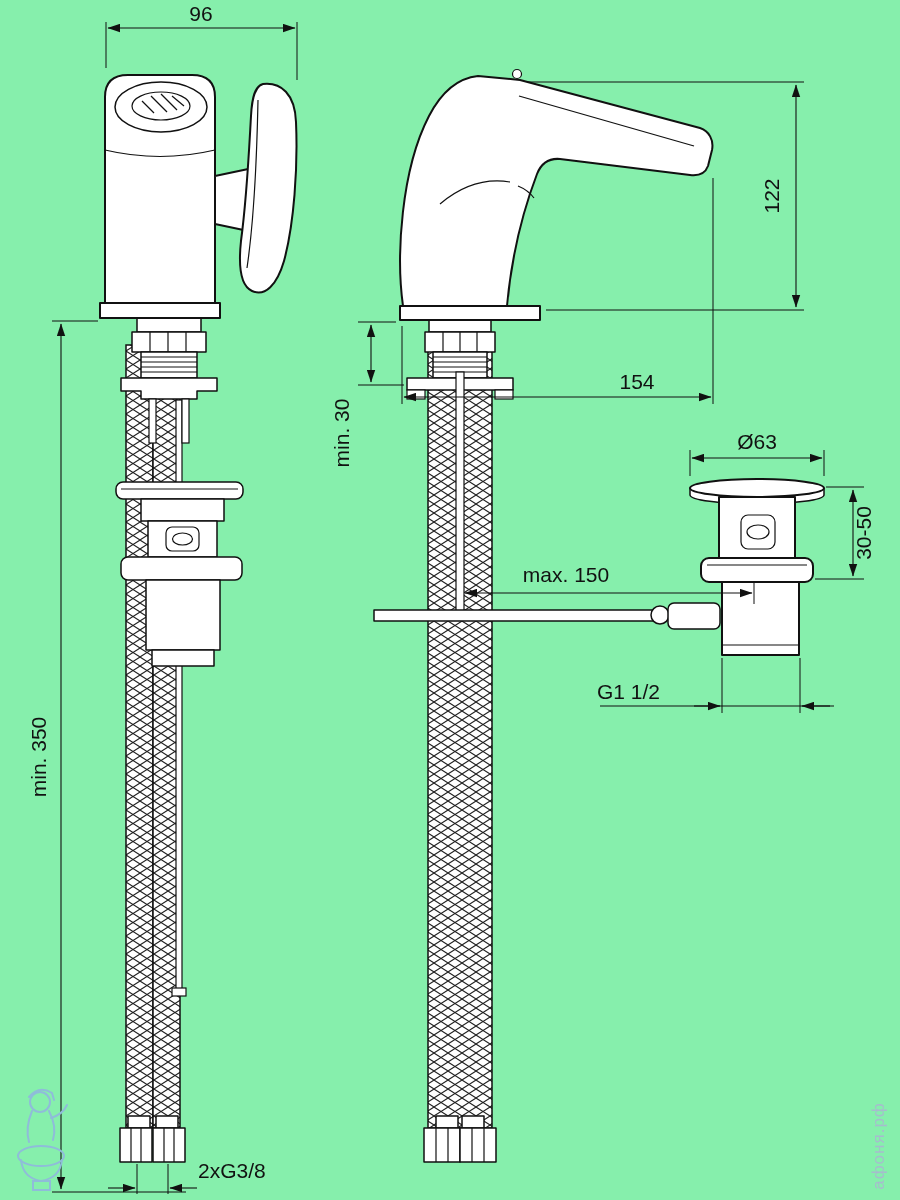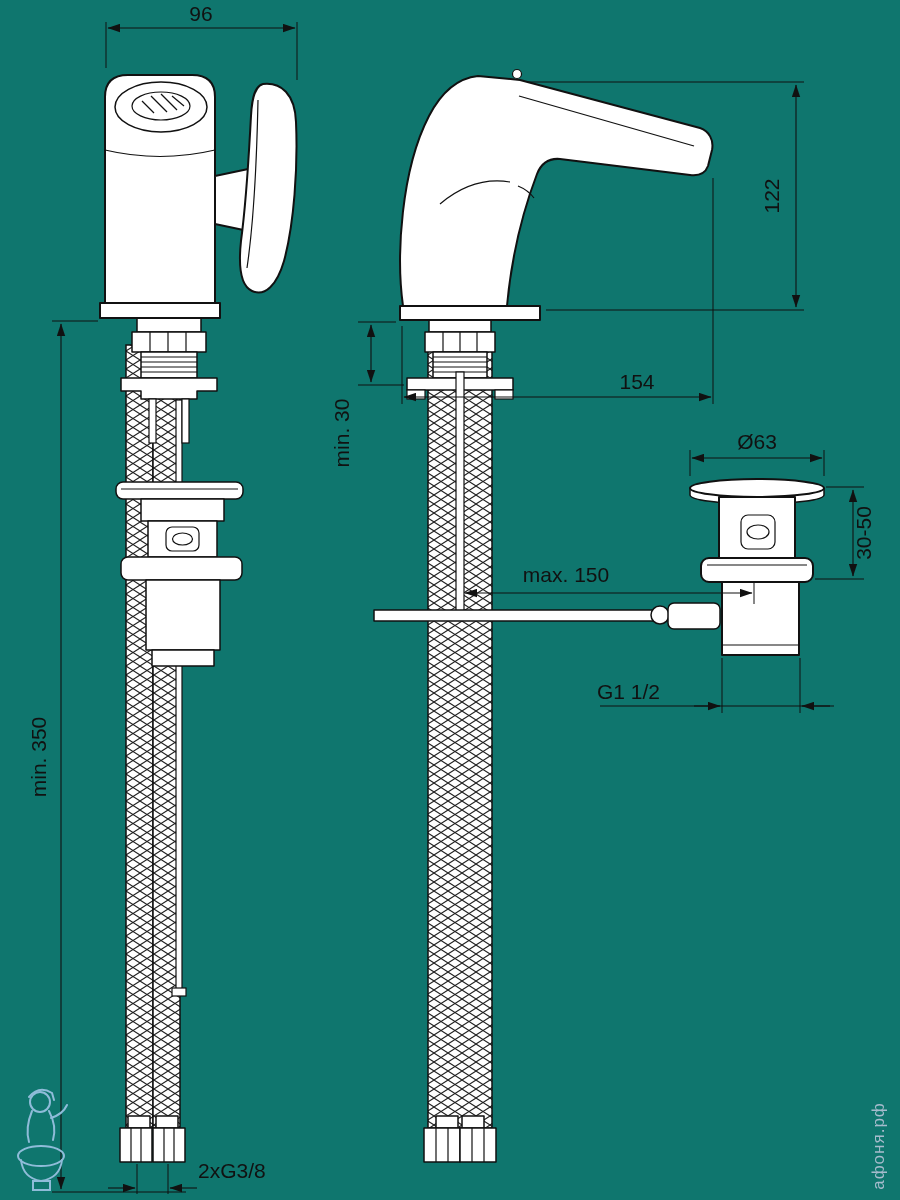--- a/index.html
+++ b/index.html
@@ -1,16 +1,16 @@
 <!DOCTYPE html>
 <html><head>
 <meta charset="utf-8">
 <style>
   html,body { margin:0; padding:0; background:#ffffff; }
-  .stage { width:900px; height:1200px; position:relative; background:#0f766e; overflow:hidden; }
+  .stage { width:900px; height:1200px; position:relative; background:#86efac; overflow:hidden; }
   svg { display:block; }
   .outline   { stroke:#111; stroke-width:2;   fill:#fff; stroke-linejoin:round; }
   .outline15 { stroke:#111; stroke-width:1.5; fill:#fff; stroke-linejoin:round; }
   .detail    { stroke:#111; stroke-width:1.2; fill:none; }
   .detailw   { stroke:#111; stroke-width:1.2; fill:#fff; }
   .dimline   { stroke:#111; stroke-width:1.1; fill:none; }
   .extline   { stroke:#111; stroke-width:1;   fill:none; }
   .dim-text  { font-family:"Liberation Sans", sans-serif; font-size:21px; fill:#111; }
   .dim-text-mid { text-anchor:middle; }
   .wm        { stroke:#8fbcd9; stroke-width:2; fill:none; stroke-linecap:round; }

